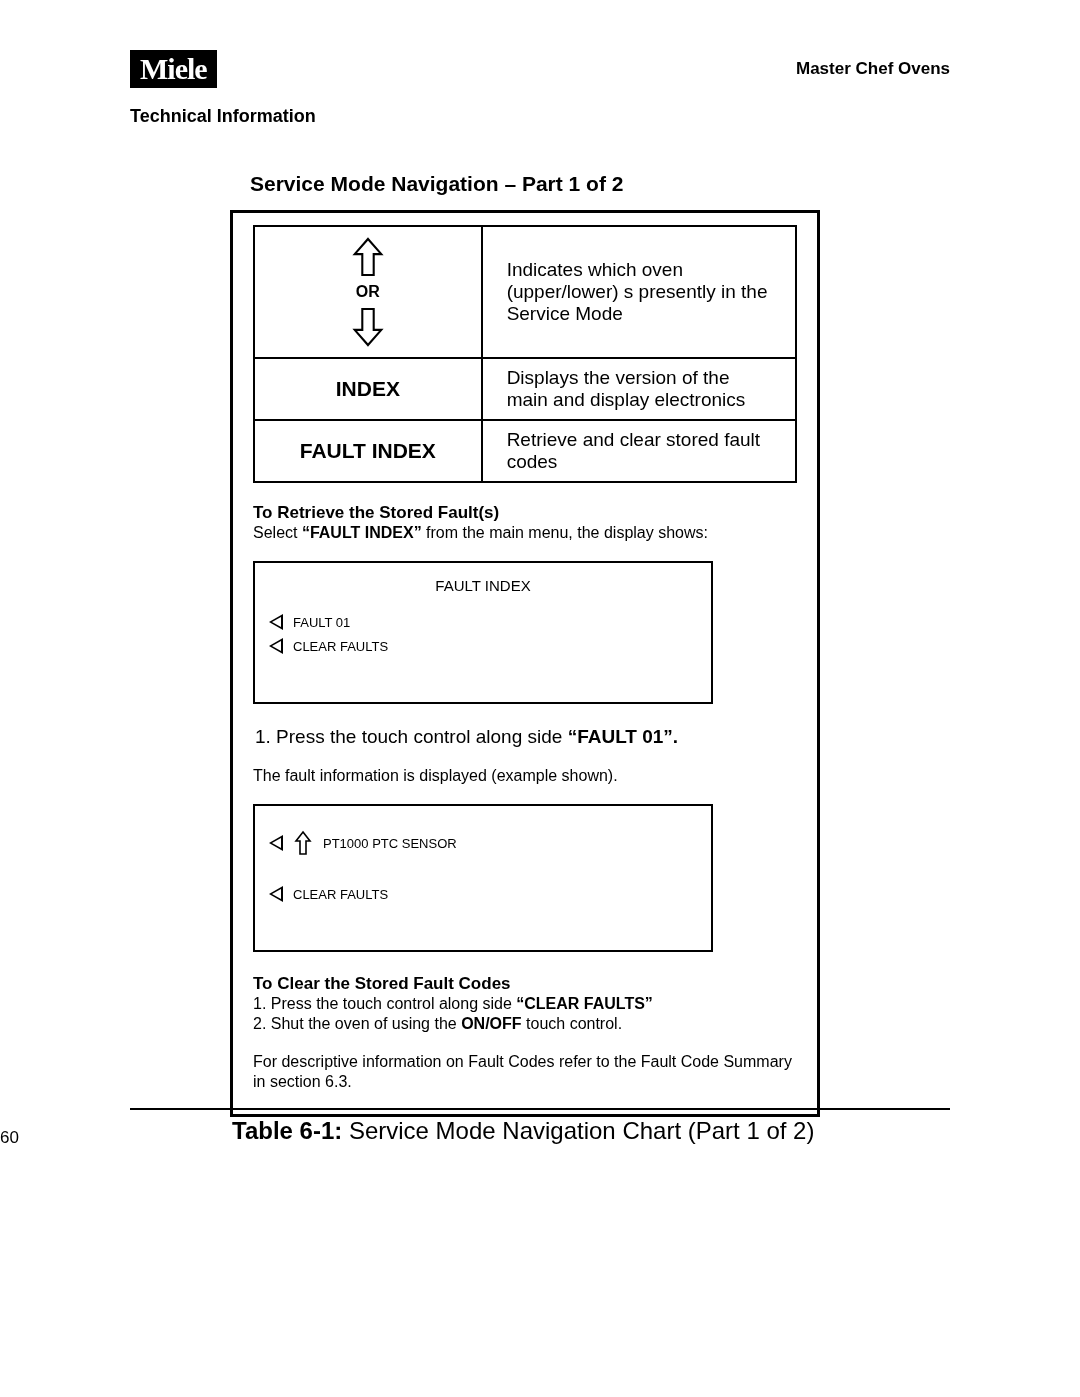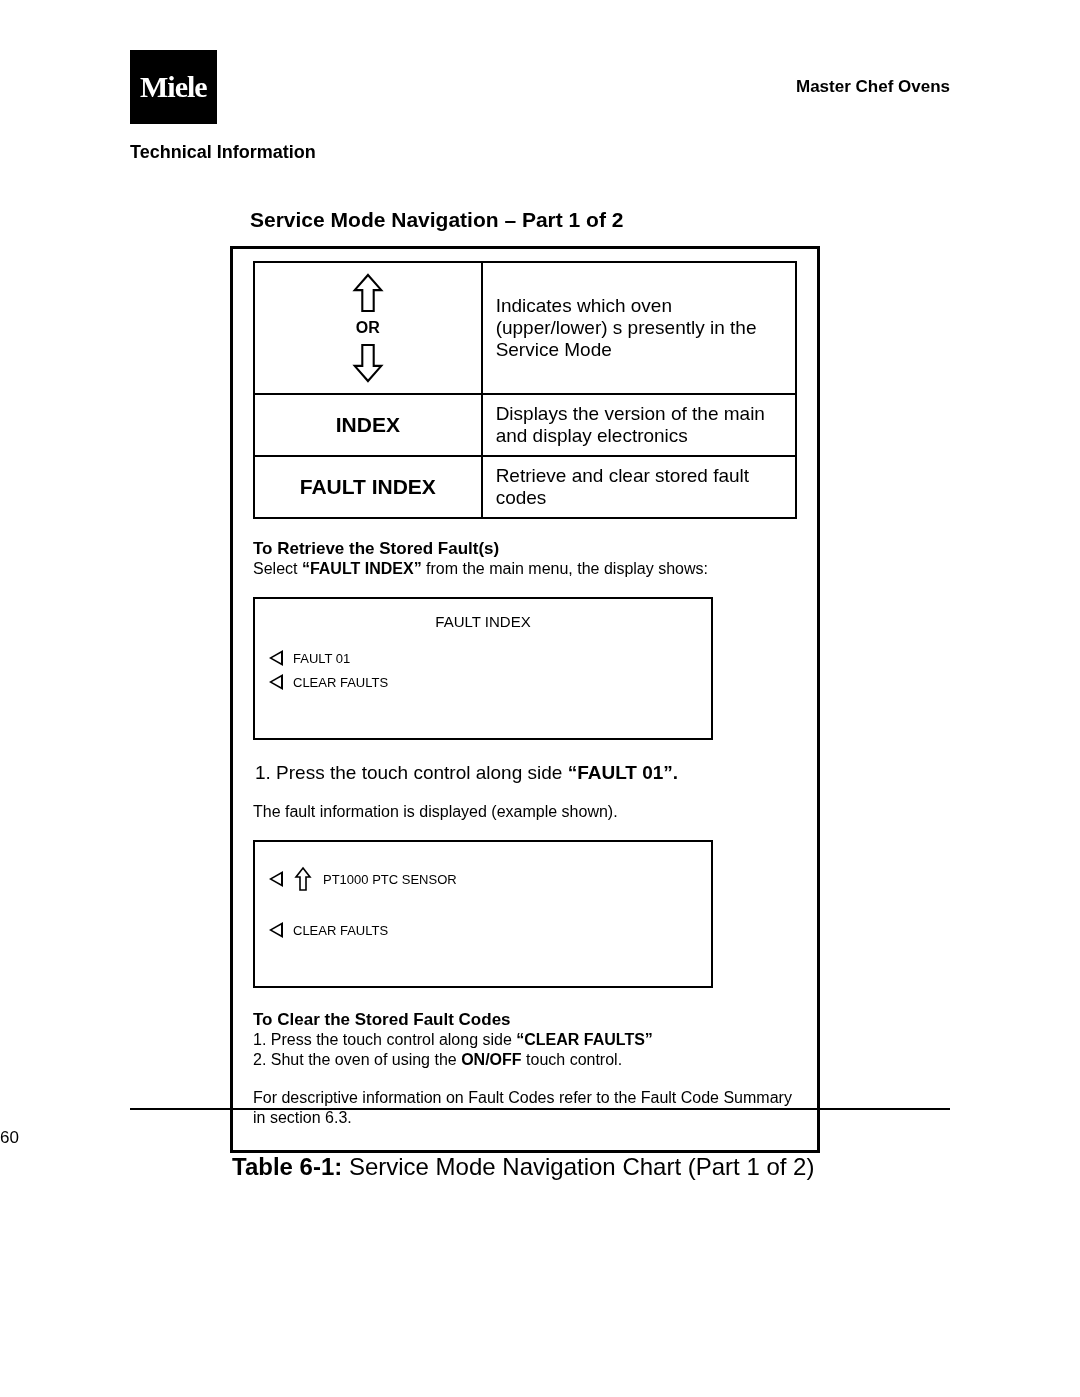--- a/index.html
+++ b/index.html
@@ -20,21 +20,21 @@
   .header-row {
     display: flex;
     justify-content: space-between;
     align-items: center;
   }
   .logo {
     background: #000;
     color: #fff;
     font-weight: bold;
     font-size: 30px;
-    padding: 20px 10px;
+    padding: 2px 10px;
     letter-spacing: -1px;
     font-family: "Times New Roman", serif;
   }
   .header-right {
     font-size: 17px;
     font-weight: bold;
   }
   .tech-info {
     font-size: 18px;
     font-weight: bold;
@@ -56,21 +56,21 @@
     padding: 12px 20px 22px 20px;
     position: relative;
   }
   table.nav-table {
     border-collapse: collapse;
     width: 100%;
     margin-bottom: 20px;
   }
   table.nav-table td {
     border: 2px solid #000;
-    padding: 8px 13px;
+    padding: 8px 24px;
     font-size: 19px;
     vertical-align: middle;
   }
   table.nav-table td.left-col {
     width: 42%;
     text-align: center;
     font-weight: bold;
     font-size: 21px;
   }
   .arrow-cell {

